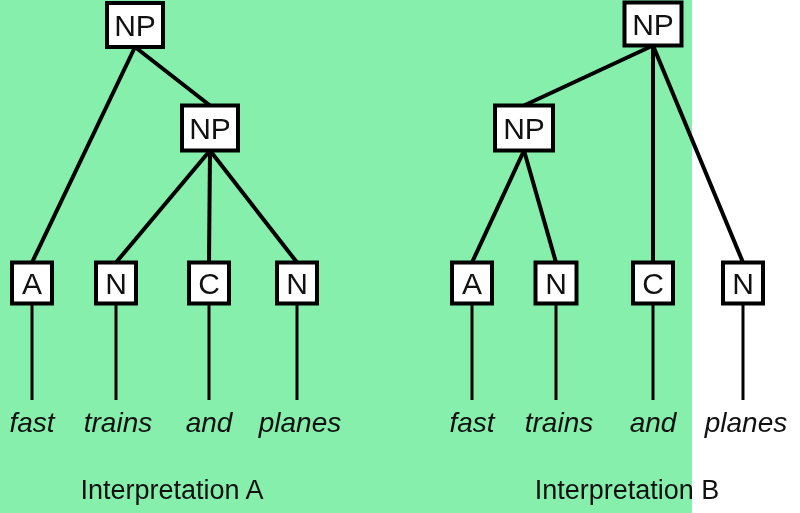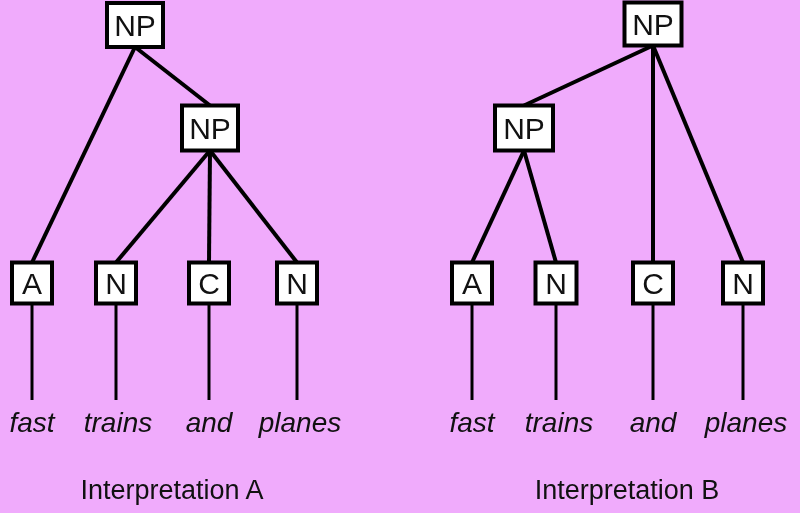--- a/index.html
+++ b/index.html
@@ -8,23 +8,23 @@
     background: #ffffff;
   }
   body {
     width: 800px;
     height: 513px;
     font-family: "Liberation Sans", sans-serif;
     overflow: hidden;
   }
   #figure {
     position: relative;
-    width: 800px;
+    width: 692px;
     height: 513px;
-    background: #f0abfc;
+    background: #86efac;
   }
   svg.tree-canvas {
     position: absolute;
     left: 0;
     top: 0;
     width: 800px;
     height: 513px;
     display: block;
   }
   .node-box {

